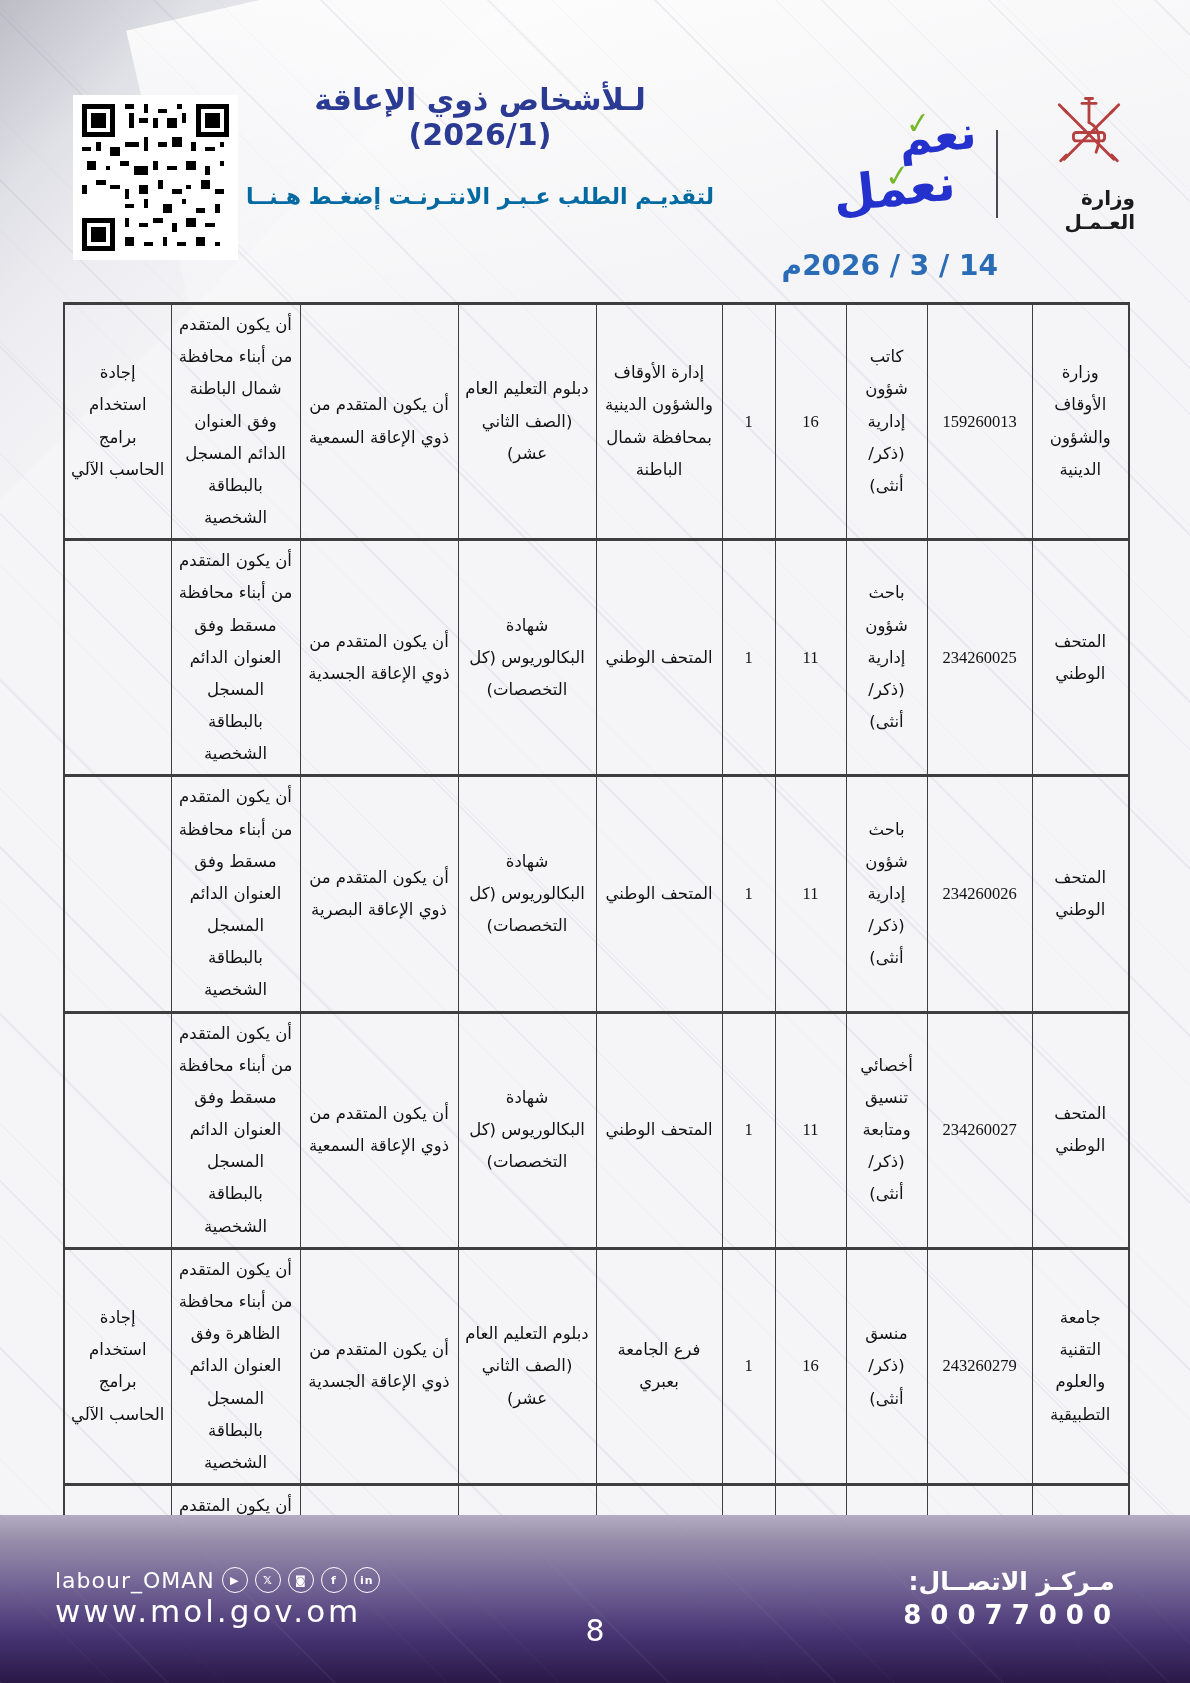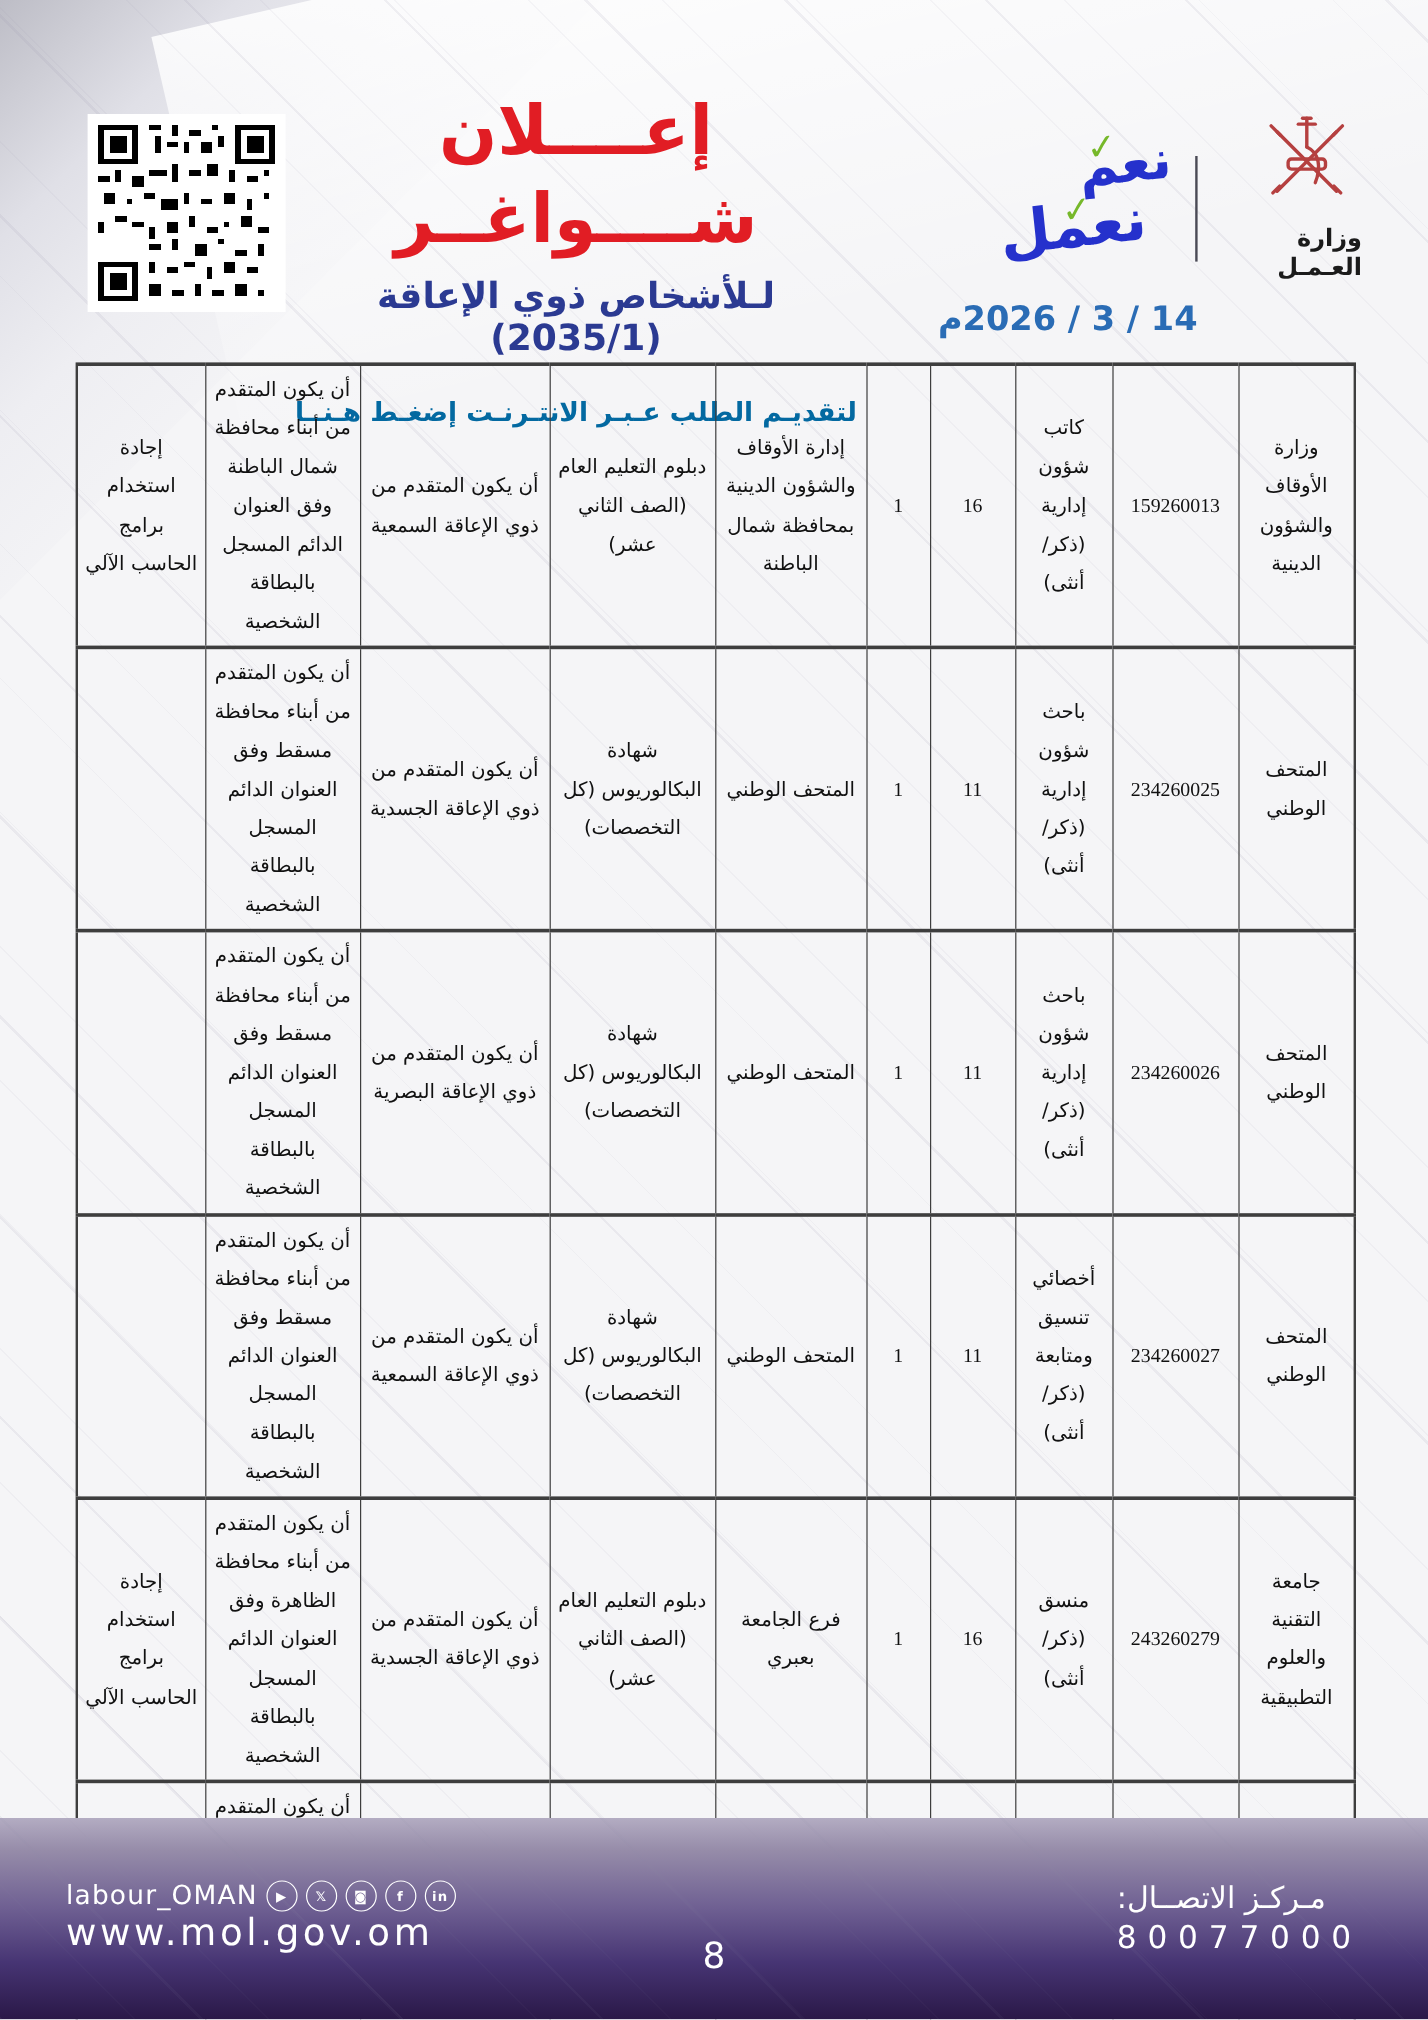--- a/index.html
+++ b/index.html
@@ -51,21 +51,21 @@
 
   
   .footer{position:absolute;left:0;bottom:0;width:1190px;height:168px;color:#fff;
       background:linear-gradient(180deg,#b3acc2 0%,#968ca9 16%,#6e5f92 45%,#463473 72%,#2a1847 100%);}
   .footer .hairlines{opacity:.6;}
   .footer-left{position:absolute;left:55px;top:52px;}
   .social-row{display:flex;align-items:flex-end;gap:7px;font-size:22px;letter-spacing:1px;}
   .icon-circle{width:24px;height:24px;border:1.5px solid #fff;border-radius:50%;
       display:flex;align-items:center;justify-content:center;font-size:11px;font-weight:bold;cursor:pointer;}
   .website{font-size:31px;letter-spacing:3px;margin-top:0;cursor:pointer;}
-  .footer-right{position:absolute;right:55px;top:52px;text-align:left;direction:rtl;}
+  .footer-right{position:absolute;right:70px;top:52px;text-align:center;direction:rtl;font-weight:bold;}
   .call-label{font-size:25px;letter-spacing:1px;}
   .phone{font-size:26px;letter-spacing:9px;margin-top:4px;direction:ltr;}
   .page-num{position:absolute;left:50%;transform:translateX(-50%);top:98px;font-size:30px;}
 </style>
 </head>
 <body>
 
 <div class="page">
   <div class="corner-tl"></div>
   <div class="sheen"></div>
@@ -138,22 +138,21 @@
           <rect x="14" y="30" width="2" height="1"></rect>
           <rect x="18" y="29" width="1" height="2"></rect>
           <rect x="21" y="30" width="2" height="1"></rect>
           <rect x="25" y="29" width="2" height="2"></rect>
           <rect x="29" y="30" width="1" height="1"></rect>
       </g>
     </svg>
   </div>
 
   <div class="titles">
-    <div class="title-red">إعــــلان شــــواغــر</div>
-    <div class="title-blue">لـلأشخاص ذوي الإعاقة (2035/1)</div>
+    <div class="title-blue">لـلأشخاص ذوي الإعاقة (2026/1)</div>
     <div class="apply-line">لتقديـم الطلب عـبـر الانتـرنـت إضغـط هـنــا</div>
   </div>
 
   <div class="brand">
     <div class="naamal">
       <span class="check check-1">✓</span>
       <span class="check check-2">✓</span>
       <div class="naam-w naam-1">نعم</div>
       <div class="naam-w naam-2">نعمل</div>
     </div>

